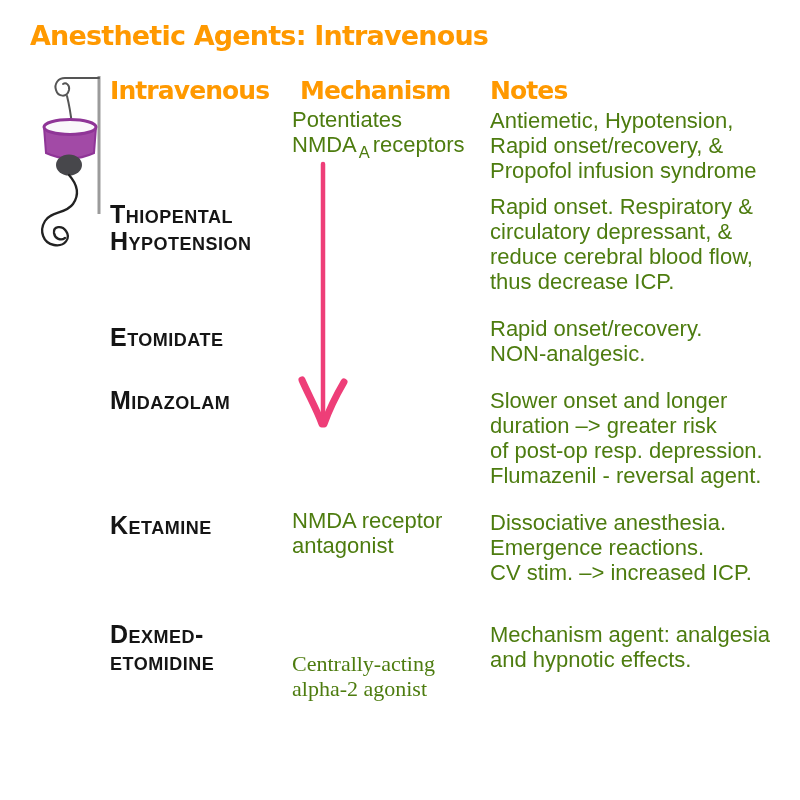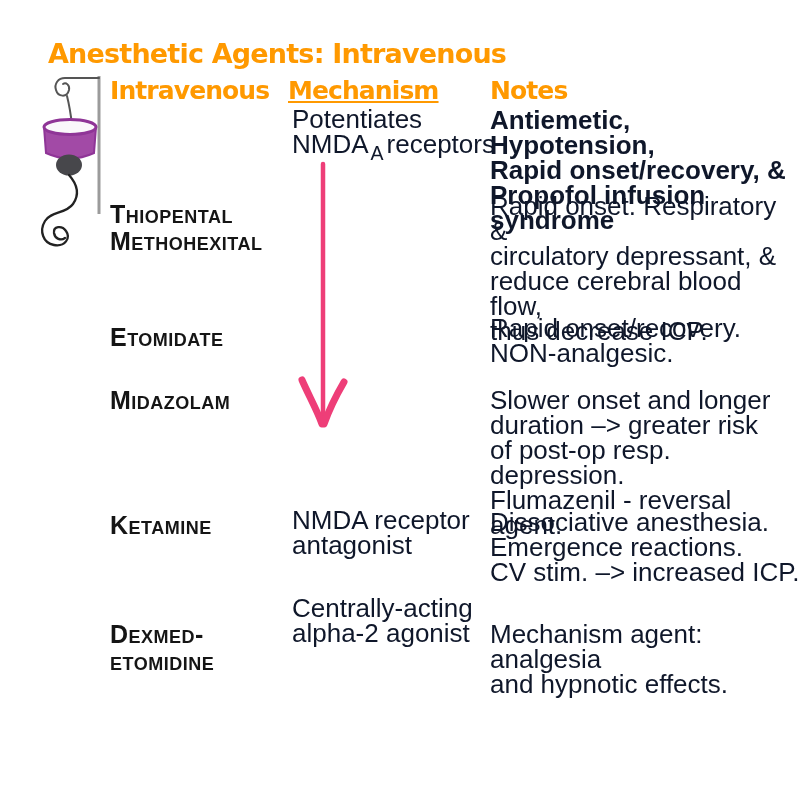--- a/index.html
+++ b/index.html
@@ -1,47 +1,47 @@
 <!DOCTYPE html>
 <html><head>
 <meta charset="utf-8">
 <style>
   html,body{margin:0;padding:0;background:#fff;}
   .canvas{
     position:relative;width:800px;height:800px;background:#ffffff;overflow:hidden;
     font-family:"Liberation Sans",sans-serif;color:#111;
   }
   .title{
-    position:absolute;left:30px;top:22px;margin:18px;
+    position:absolute;left:30px;top:22px;margin:0;
     font-family:"DejaVu Sans",sans-serif;font-weight:bold;
     font-size:27px;letter-spacing:-0.8px;line-height:1;color:#FF9900;
   }
   .hdr{
     position:absolute;top:78px;
     font-family:"DejaVu Sans",sans-serif;font-weight:bold;
     font-size:25px;letter-spacing:-0.9px;line-height:1;color:#FF9900;
   }
   .hdr.c1{left:110px;}
-  .hdr.c2{left:288px;text-decoration:underline;}
+  .hdr.c2{left:300px;}
   .hdr.c3{left:490px;}
   .name{
     position:absolute;left:110px;white-space:pre-line;
     font-variant:small-caps;font-weight:bold;font-size:25px;
     letter-spacing:0.5px;line-height:27px;color:#151515;
   }
   .n0{top:105px;} .n1{top:201px;} .n2{top:324px;}
   .n3{top:387px;} .n4{top:512px;} .n5{top:621px;}
   .mech,.notes{
     position:absolute;white-space:pre-line;
-    font-size:26px;line-height:25px;color:#0f172a;
+    font-size:22px;line-height:25px;color:#4d7c0f;
   }
   .mech{left:292px;}
   .notes{left:490px;}
-  .m0{top:107px;} .m4{top:508px;} .m5{top:596px;}
-  .r0{top:108px;font-weight:bold;} .r1{top:194px;} .r2{top:316px;}
+  .m0{top:107px;} .m4{top:508px;} .m5{top:651px;font-family:Liberation Serif, serif;}
+  .r0{top:108px;} .r1{top:194px;} .r2{top:316px;}
   .r3{top:388px;} .r4{top:510px;} .r5{top:622px;}
   .sub{font-size:0.75em;vertical-align:-0.35em;margin:0 3px 0 2px;display:inline-block;}
   .iv{position:absolute;left:25px;top:68px;width:85px;height:230px;}
   .arrow{position:absolute;left:293px;top:158px;width:62px;height:280px;}
 </style>
 </head>
 <body>
 
 <div class="canvas">
 
@@ -61,21 +61,21 @@
   <div class="hdr c2">Mechanism</div>
   <div class="hdr c3">Notes</div>
 
   <svg class="arrow" viewBox="0 0 62 280" aria-hidden="true">
     <path d="M30,6 L30,258" fill="none" stroke="#EE3E78" stroke-width="4.5" stroke-linecap="round"></path>
     <path d="M9,222 C16,238 24,252 29,266" fill="none" stroke="#EE3E78" stroke-width="7" stroke-linecap="round"></path>
     <path d="M51,224 C44,236 36,252 31,266" fill="none" stroke="#EE3E78" stroke-width="7" stroke-linecap="round"></path>
   </svg>
 
   <div class="name n1">Thiopental
-Methohexital</div>
+Hypotension</div>
   <div class="name n3">Midazolam</div>
   <div class="name n2">Etomidate</div>
   <div class="name n4">Ketamine</div>
   <div class="name n5">Dexmed-
 etomidine</div>
 
   <div class="mech m0"><span>Potentiates</span><br><span>NMDA</span><span class="sub">A</span><span>receptors</span></div>
   <div class="mech m4">NMDA receptor
 antagonist</div>
   <div class="mech m5">Centrally-acting

